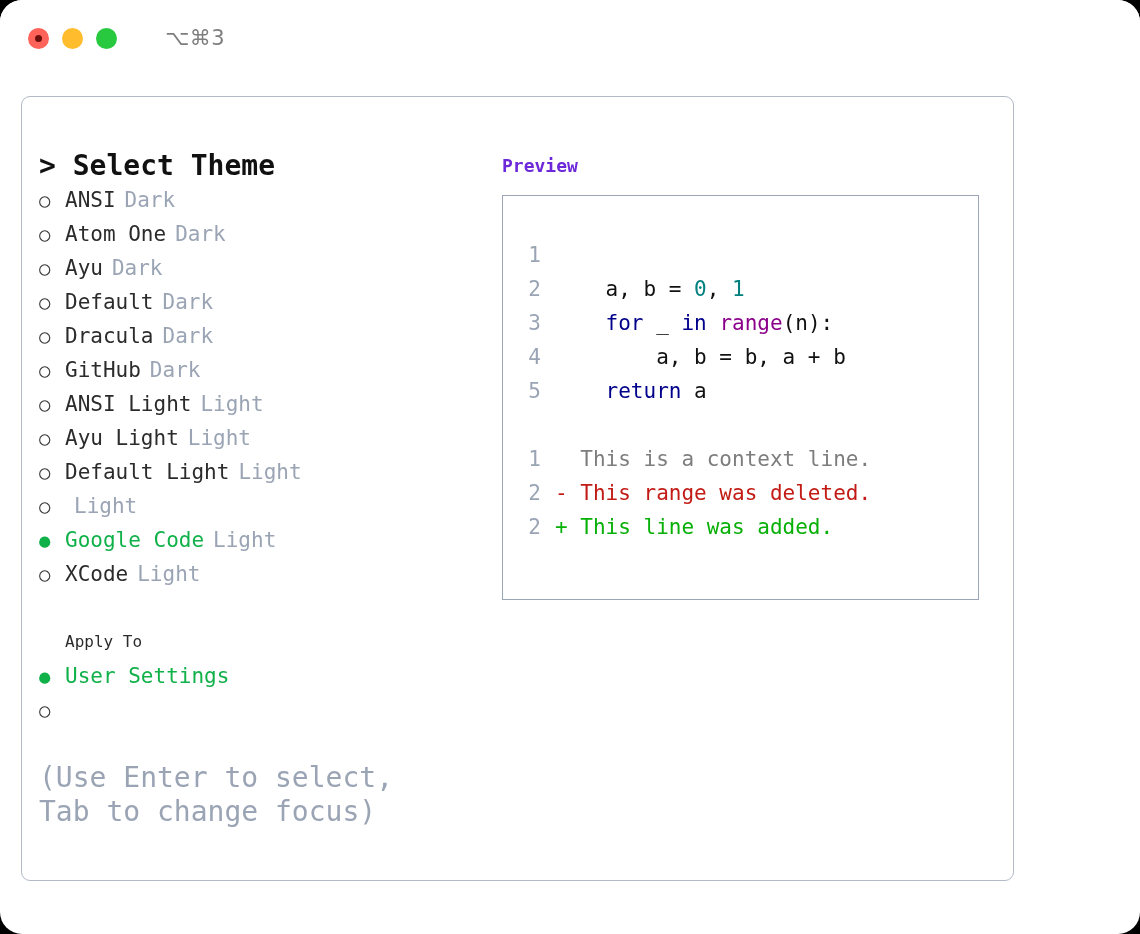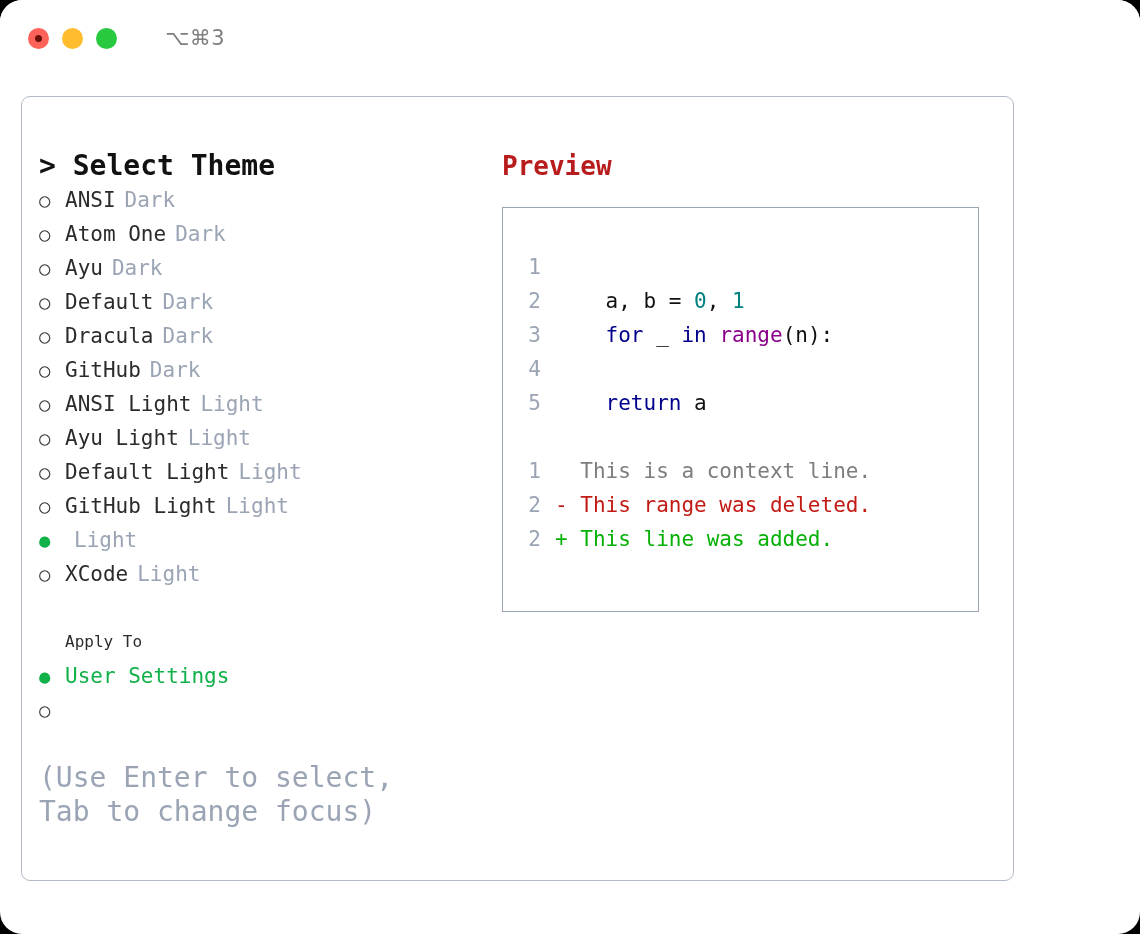--- a/index.html
+++ b/index.html
@@ -130,25 +130,25 @@
 
   .hint {
     color: #9aa4b4;
     font-size: 28px;
     line-height: 34px;
     width: 400px;
   }
 
   
   .preview-title {
-    font-size: 26px;
+    font-size: 18px;
     font-weight: bold;
-    color: #b91c1c;
-    line-height: 34px;
-    margin-bottom: 24px;
+    color: #6d28d9;
+    line-height: 34px;
+    margin-bottom: 12px;
   }
   .preview-box {
     width: 477px;
     height: 405px;
     border: 1.5px solid #9aa6b6;
     background: #ffffff;
     padding: 42px 0 0 0;
   }
   .code-line {
     display: flex;
@@ -201,22 +201,22 @@
         <div id="theme-list">
             <div class="opt-row"><span class="marker">○</span><span class="opt-label">ANSI</span><span class="opt-kind">Dark</span></div>
             <div class="opt-row"><span class="marker">○</span><span class="opt-label">Atom One</span><span class="opt-kind">Dark</span></div>
             <div class="opt-row"><span class="marker">○</span><span class="opt-label">Ayu</span><span class="opt-kind">Dark</span></div>
             <div class="opt-row"><span class="marker">○</span><span class="opt-label">Default</span><span class="opt-kind">Dark</span></div>
             <div class="opt-row"><span class="marker">○</span><span class="opt-label">Dracula</span><span class="opt-kind">Dark</span></div>
             <div class="opt-row"><span class="marker">○</span><span class="opt-label">GitHub</span><span class="opt-kind">Dark</span></div>
             <div class="opt-row"><span class="marker">○</span><span class="opt-label">ANSI Light</span><span class="opt-kind">Light</span></div>
             <div class="opt-row"><span class="marker">○</span><span class="opt-label">Ayu Light</span><span class="opt-kind">Light</span></div>
             <div class="opt-row"><span class="marker">○</span><span class="opt-label">Default Light</span><span class="opt-kind">Light</span></div>
-            <div class="opt-row"><span class="marker">○</span><span class="opt-label">GitHub Light</span><span class="opt-kind">Light</span></div>
-            <div class="opt-row selected"><span class="marker sel">●</span><span class="opt-kind">Light</span></div>
+            <div class="opt-row"><span class="marker">○</span><span class="opt-kind">Light</span></div>
+            <div class="opt-row selected"><span class="marker sel">●</span><span class="opt-label">Google Code</span><span class="opt-kind">Light</span></div>
             <div class="opt-row"><span class="marker">○</span><span class="opt-label">XCode</span><span class="opt-kind">Light</span></div>
           </div>
 
         <div class="spacer-sm"></div>
 
         <div class="subheading">Apply To</div>
 
         <div id="apply-list">
             <div class="opt-row selected"><span class="marker sel">●</span><span class="opt-label">User Settings</span></div>
             <div class="opt-row"><span class="marker">○</span></div>
@@ -227,21 +227,21 @@
         <div class="hint">(Use Enter to select, Tab to change focus)</div>
       </div>
 
       <div class="right">
         <div class="preview-title">Preview</div>
         <div class="preview-box">
           <div id="code-block">
               <div class="code-line"><span class="lineno">1</span></div>
               <div class="code-line"><span class="lineno">2</span><span class="code-txt"><span class="tok-pl">    a, b = </span><span class="tok-num">0</span><span class="tok-pl">, </span><span class="tok-num">1</span></span></div>
               <div class="code-line"><span class="lineno">3</span><span class="code-txt"><span class="tok-pl">    </span><span class="tok-kw">for</span><span class="tok-pl"> _ </span><span class="tok-kw">in</span><span class="tok-pl"> </span><span class="tok-fn">range</span><span class="tok-pl">(n):</span></span></div>
-              <div class="code-line"><span class="lineno">4</span></div>
+              <div class="code-line"><span class="lineno">4</span><span class="code-txt"><span class="tok-pl">        a, b = b, a + b</span></span></div>
               <div class="code-line"><span class="lineno">5</span><span class="code-txt"><span class="tok-pl">    </span><span class="tok-kw">return</span><span class="tok-pl"> a</span></span></div>
             </div>
           <div class="gap-line"></div>
           <div id="diff-block">
               <div class="code-line"><span class="lineno">1</span><span class="diff-ctx">  This is a context line.</span></div>
               <div class="code-line"><span class="lineno">2</span><span class="diff-del">- This range was deleted.</span></div>
               <div class="code-line"><span class="lineno">2</span><span class="diff-add">+ This line was added.</span></div>
             </div>
         </div>
       </div>

